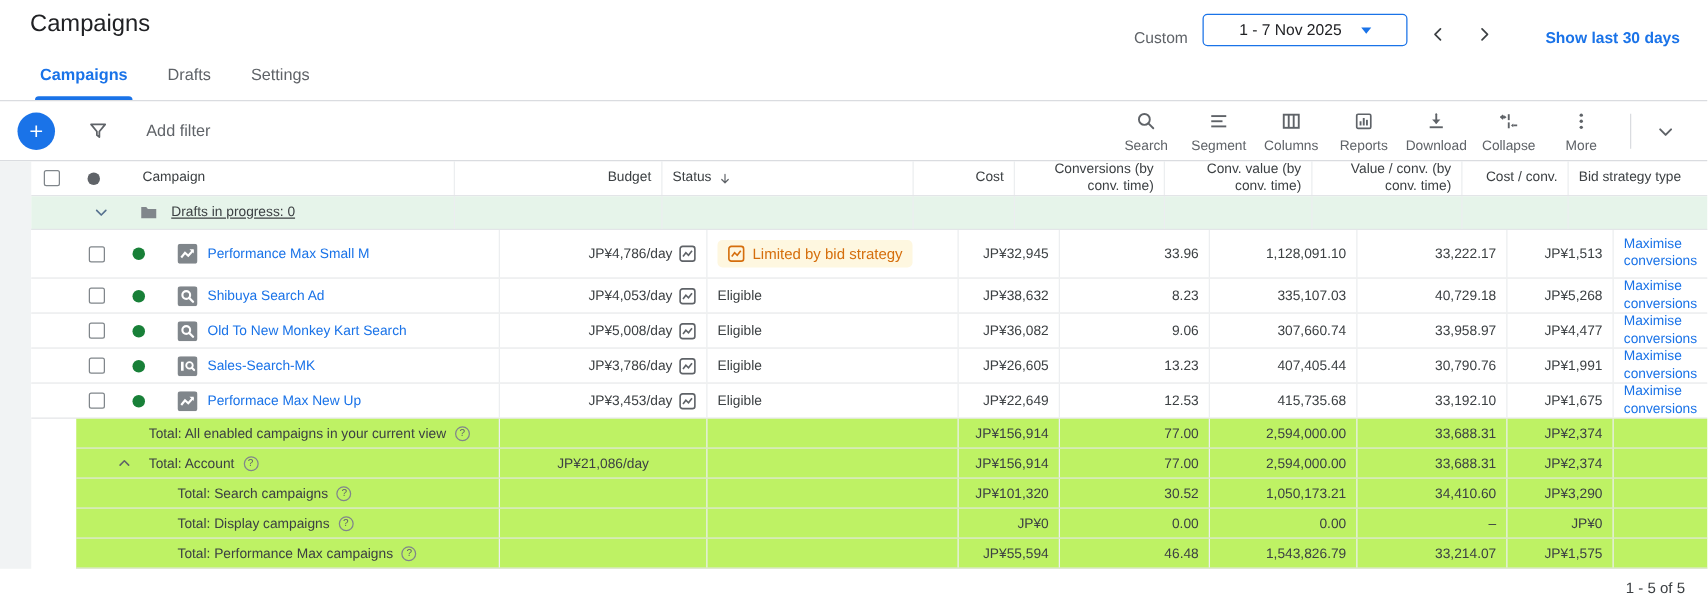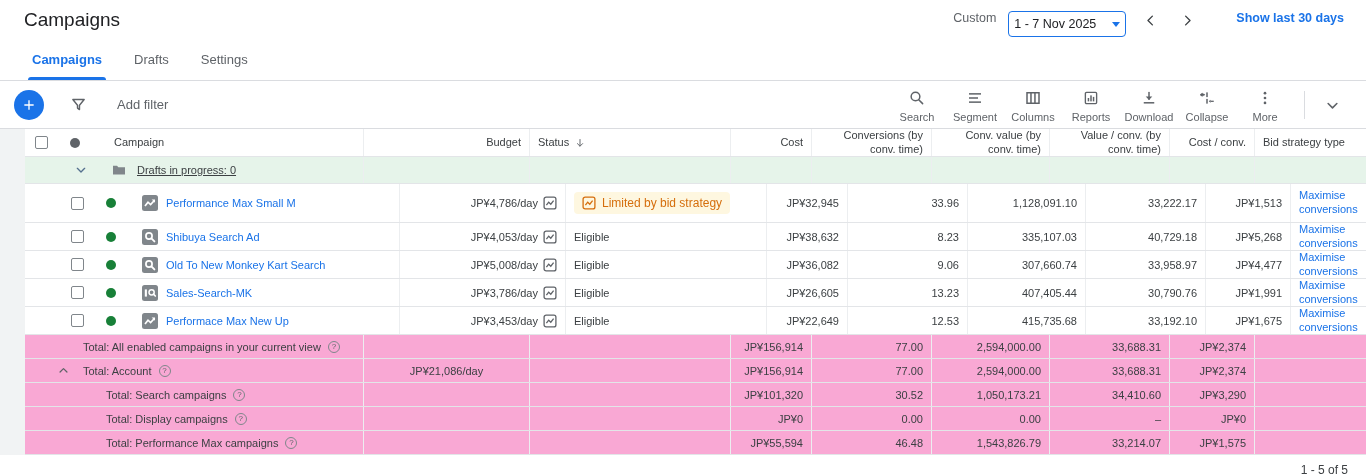--- a/index.html
+++ b/index.html
@@ -5,23 +5,23 @@
   * { box-sizing: border-box; }
   html,body { margin:0; padding:0; }
   body {
     width:1366px; height:475px; overflow:hidden; position:relative;
     background:#fff; color:#3c4043;
     font-family:"Liberation Sans", sans-serif;
   }
   
   .page-header { display:flex; justify-content:space-between; align-items:flex-start; padding:9px 22px 0 24px; }
   .page-title { font-size:19px; color:#202124; }
-  .date-bar { display:flex; align-items:flex-start; gap:12px; margin-top:2px; }
+  .date-bar { display:flex; align-items:flex-end; gap:12px; margin-top:2px; }
   .custom-label { font-size:12.5px; color:#5f6368; }
-  .date-select { display:flex; align-items:center; gap:16px; border:1px solid #1a73e8; border-radius:4px; padding:5px 5px; cursor:pointer; }
+  .date-select { display:flex; align-items:center; gap:16px; border:1px solid #1a73e8; border-radius:4px; padding:5px 28px; cursor:pointer; }
   .date-select .date-text { font-size:12.5px; color:#202124; }
   .caret { width:0; height:0; border-left:4.5px solid transparent; border-right:4.5px solid transparent; border-top:5.5px solid #1a73e8; }
   .nav-chevron { padding:2px 5px; cursor:pointer; display:flex; align-items:center; }
   .show-last { color:#1a73e8; font-size:12.5px; font-weight:bold; margin-left:24px; cursor:pointer; }
   
   .tab-bar { display:flex; padding:0 16px; border-bottom:1px solid #dadce0; margin-top:5px; }
   .tab { padding:10px 16px 13px 16px; font-size:13px; color:#5f6368; position:relative; cursor:pointer; }
   .tab.active { color:#1a73e8; font-weight:bold; }
   .tab.active::after { content:""; position:absolute; left:12px; right:12px; bottom:0; height:3px; background:#1a73e8; border-radius:3px 3px 0 0; }
   
@@ -40,21 +40,21 @@
   .grid { width:1341px; font-size:11px; }
   .trow { display:grid; grid-template-columns:339px 166px 201px 81px 120px 118px 120px 85px 111px; border-bottom:1px solid #e3e5e8; }
   .cell { padding:0 8px; display:flex; align-items:center; border-right:1px solid #eceef0; min-width:0; overflow:hidden; }
   .cell:last-child { border-right:none; }
   .cell.r { justify-content:flex-end; text-align:right; }
   .header-row { height:28px; color:#3c4043; }
   .header-row .cell { line-height:1.2; }
   .drafts-row { height:27px; background:#e6f4ea;text-decoration:underline; }
   .data-row { height:28px; background:#fff;padding-left:36px; }
   .data-row.tall { height:39px; }
-  .total-row { height:24px; background:#f9a8d4; }
+  .total-row { height:24px; background:#bef264;margin-left:36px; }
   .cb { width:13px; height:13px; border:1.5px solid #80868b; border-radius:2px; flex:none; cursor:pointer; }
   .dot { width:10px; height:10px; border-radius:50%; flex:none; }
   .dot.gray { background:#5f6368; }
   .dot.green { background:#188038; }
   .camp-link { color:#1a73e8; margin-left:8px; white-space:nowrap; cursor:pointer; }
   .type-icon { margin-left:26px; flex:none; display:flex; }
   .cb-m { margin-left:2px; }
   .dot-m { margin-left:22px; }
   .budget-icon { margin-left:5px; flex:none; display:flex; }
   .status-badge { display:inline-flex; align-items:center; gap:6px; background:#fef7e0; border-radius:4px; padding:4px 8px; color:#d56e0c; font-size:12px; cursor:pointer; }

